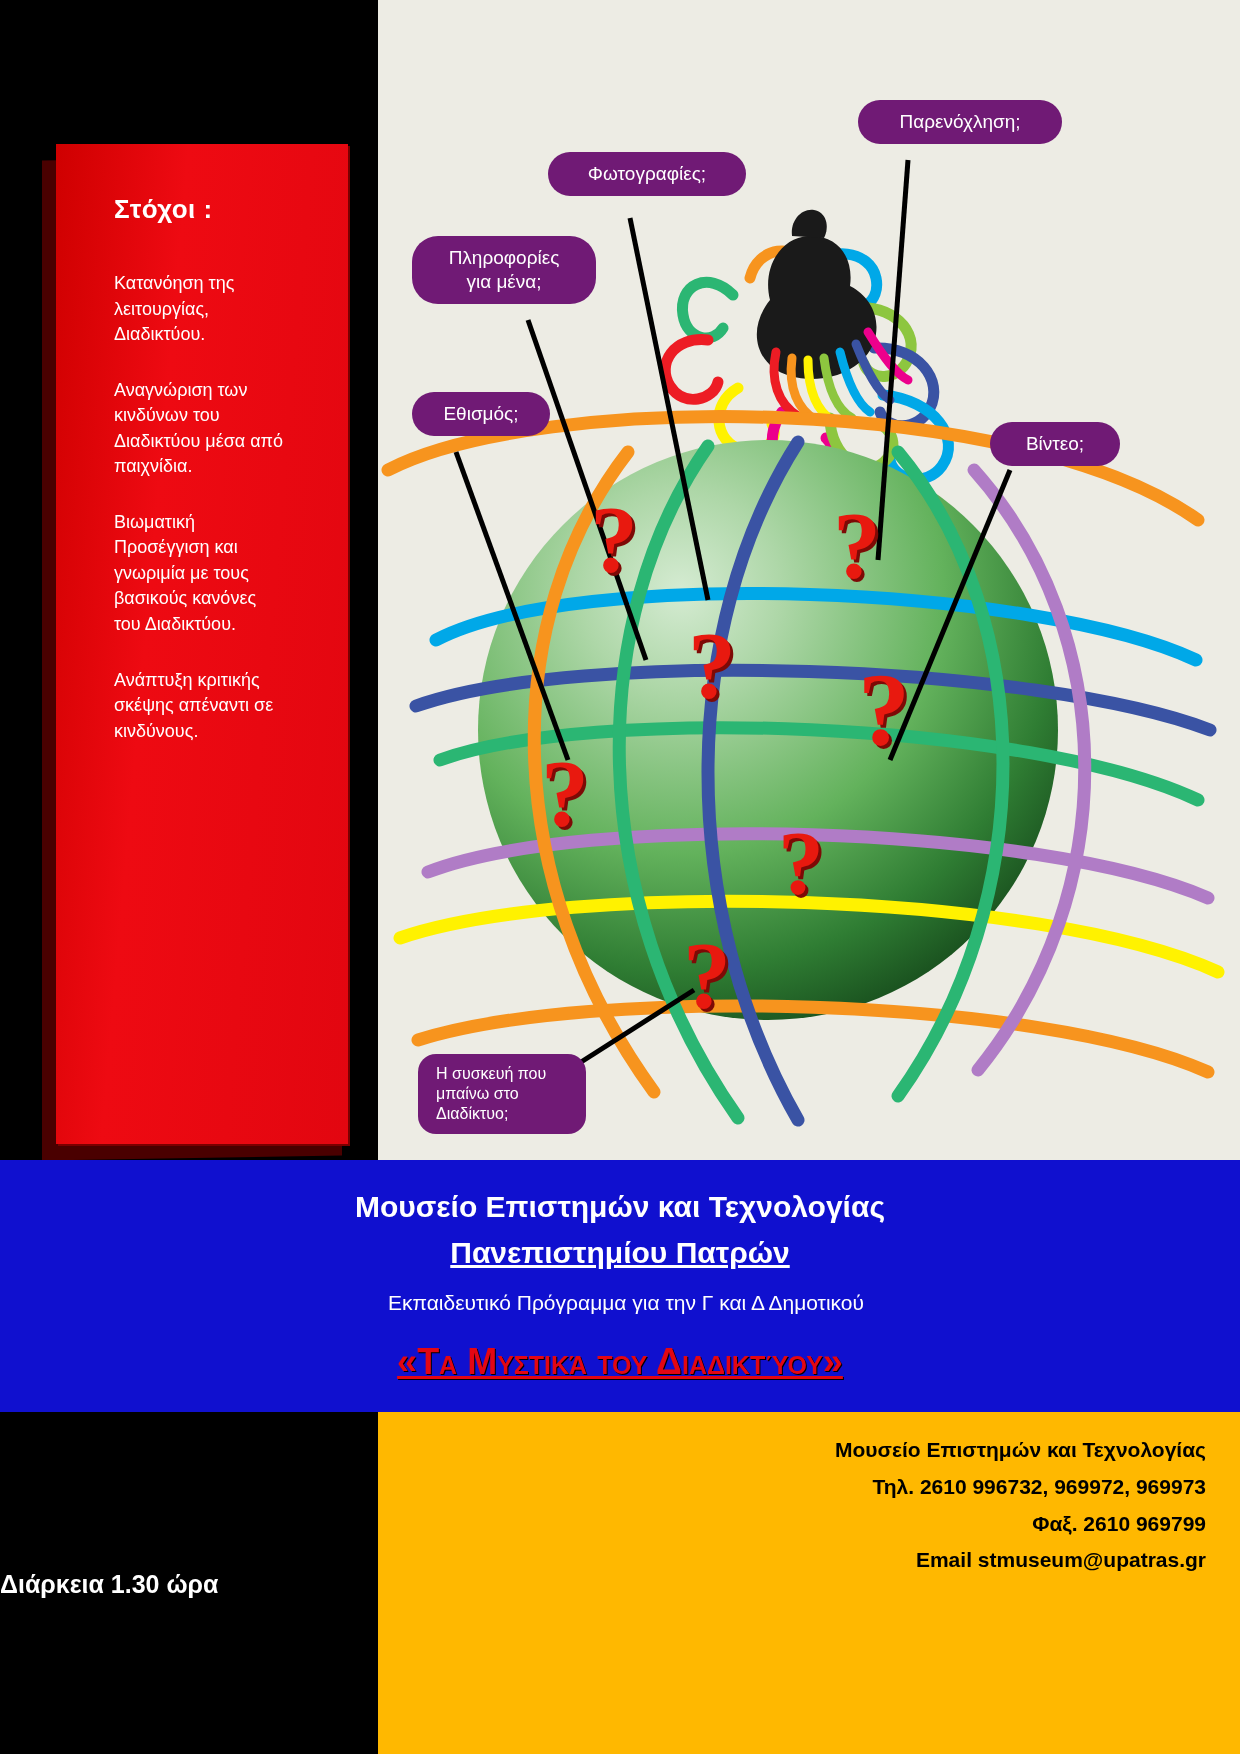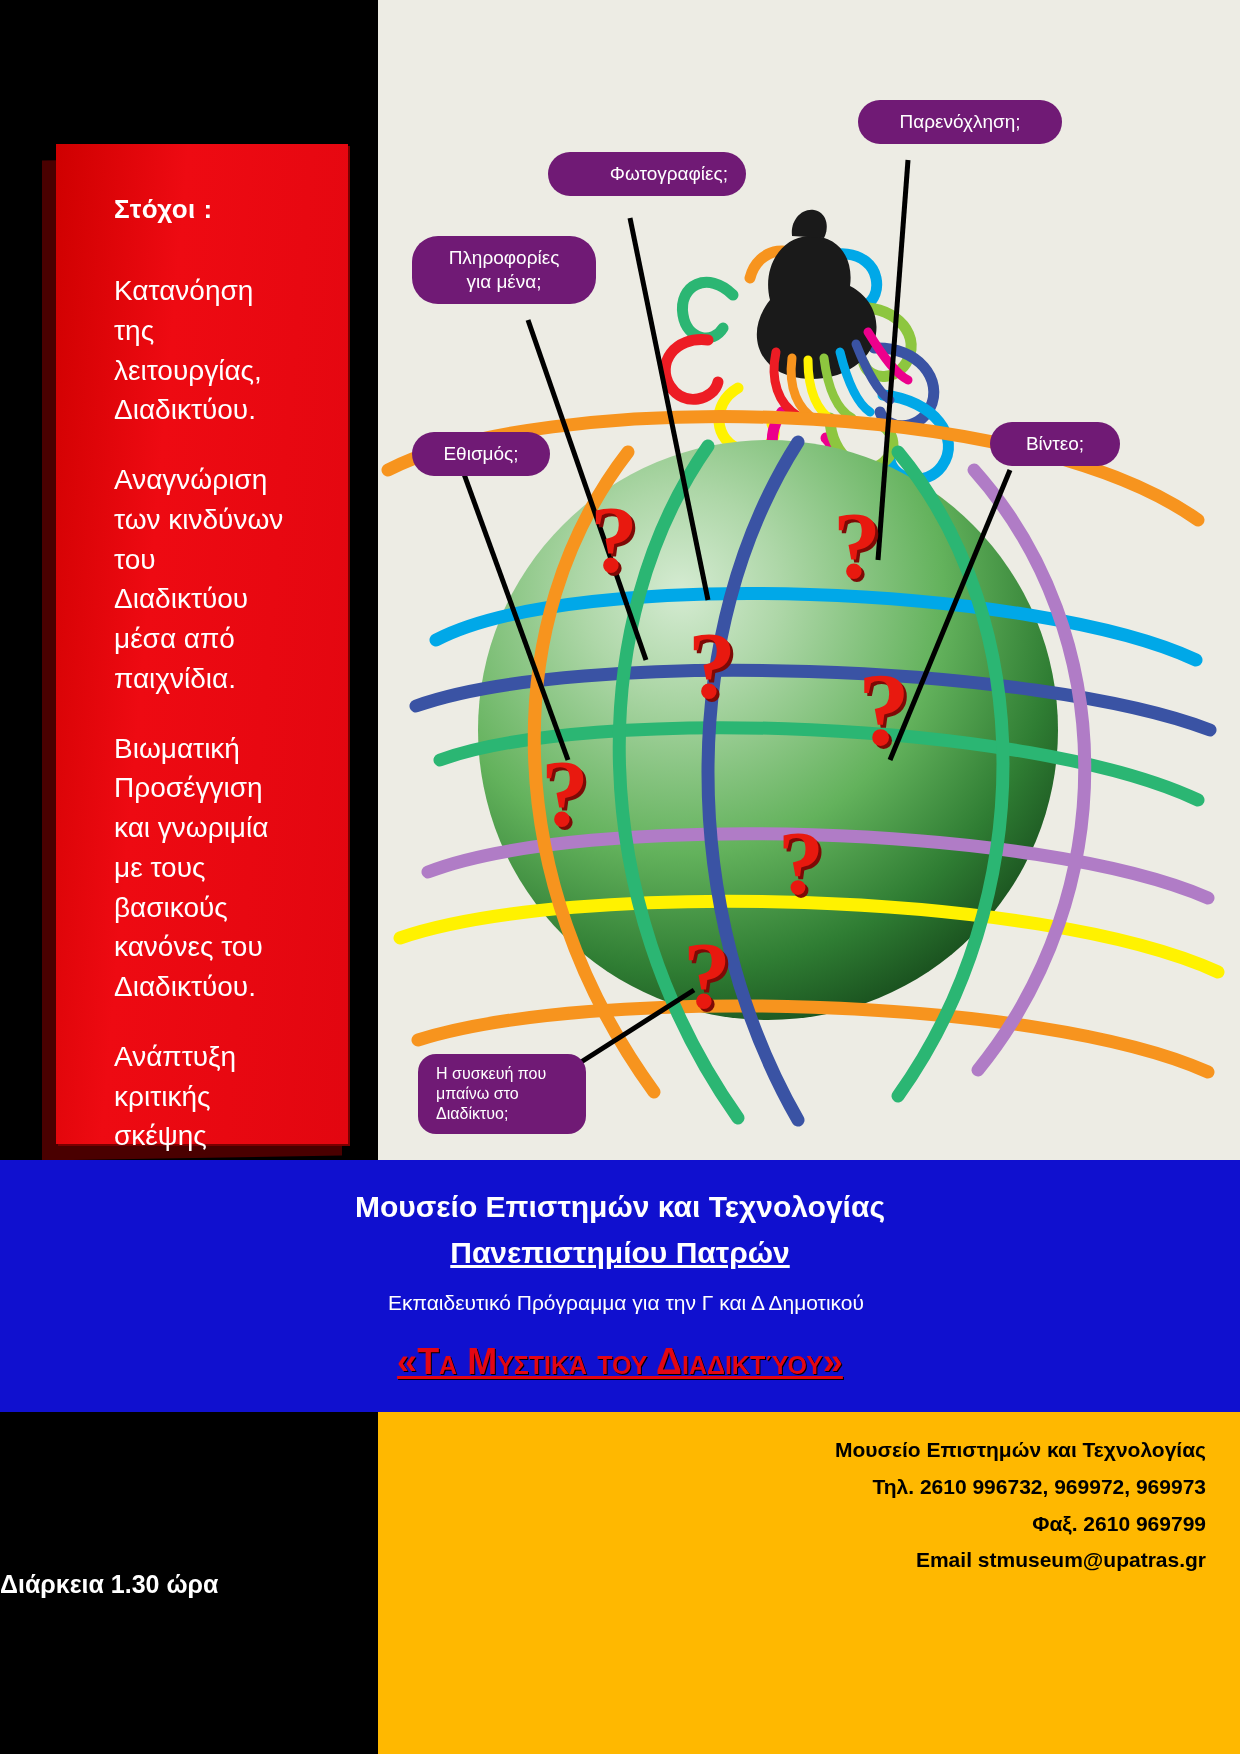--- a/index.html
+++ b/index.html
@@ -31,21 +31,21 @@
     box-shadow:2px 2px 0 #7a0000;
   }
   .goals-inner{
     position:absolute;left:0;top:0;width:252px;height:1000px;
     padding:50px 24px 0 58px;box-sizing:border-box;color:#fff;
   }
   .goals-title{
     font-size:26px;font-weight:bold;letter-spacing:.5px;margin:0 0 46px 0;
   }
   .goals-item{
-    font-size:28px;line-height:1.42;margin:0 0 30px 0;
+    font-size:18px;line-height:1.42;margin:0 0 30px 0;
   }
 
   
   .globe-wrap{position:absolute;left:378px;top:0;width:862px;height:1160px;overflow:hidden;}
 
   .qmark{
     position:absolute;color:#e8190f;font-weight:bold;font-family:"Liberation Serif", serif;
     text-shadow:3px 3px 0 #7d0a06;
   }
 
@@ -161,24 +161,24 @@
 
     <span class="qmark" style="left:212px;top:484px;font-size:96px;">?</span>
     <span class="qmark" style="left:310px;top:610px;font-size:96px;">?</span>
     <span class="qmark" style="left:455px;top:490px;font-size:96px;">?</span>
     <span class="qmark" style="left:480px;top:650px;font-size:104px;">?</span>
     <span class="qmark" style="left:163px;top:738px;font-size:96px;">?</span>
     <span class="qmark" style="left:400px;top:810px;font-size:92px;">?</span>
     <span class="qmark" style="left:305px;top:920px;font-size:96px;">?</span>
   </div>
 
-  <div class="callout" style="left:412px;top:392px;width:102px;margin-top:40px;">Εθισμός;</div>
+  <div class="callout" style="left:412px;top:392px;width:102px;">Εθισμός;</div>
   <div class="callout" style="left:412px;top:236px;width:148px;">Πληροφορίες
 για μένα;</div>
-  <div class="callout" style="left:548px;top:152px;width:162px;text-align:right;">Φωτογραφίες;</div>
+  <div class="callout" style="left:548px;top:152px;width:162px;">Φωτογραφίες;</div>
   <div class="callout" style="left:858px;top:100px;width:168px;">Παρενόχληση;</div>
   <div class="callout" style="left:990px;top:422px;width:94px;">Βίντεο;</div>
   <div class="callout" style="left:418px;top:1054px;width:132px;font-size:16px;text-align:left;border-radius:18px;">Η συσκευή που
 μπαίνω  στο
 Διαδίκτυο;</div>
 
   <div class="goals-shadow"></div>
   <div class="goals-box">
     <div class="goals-inner">
       <div class="goals-title">Στόχοι :</div>

